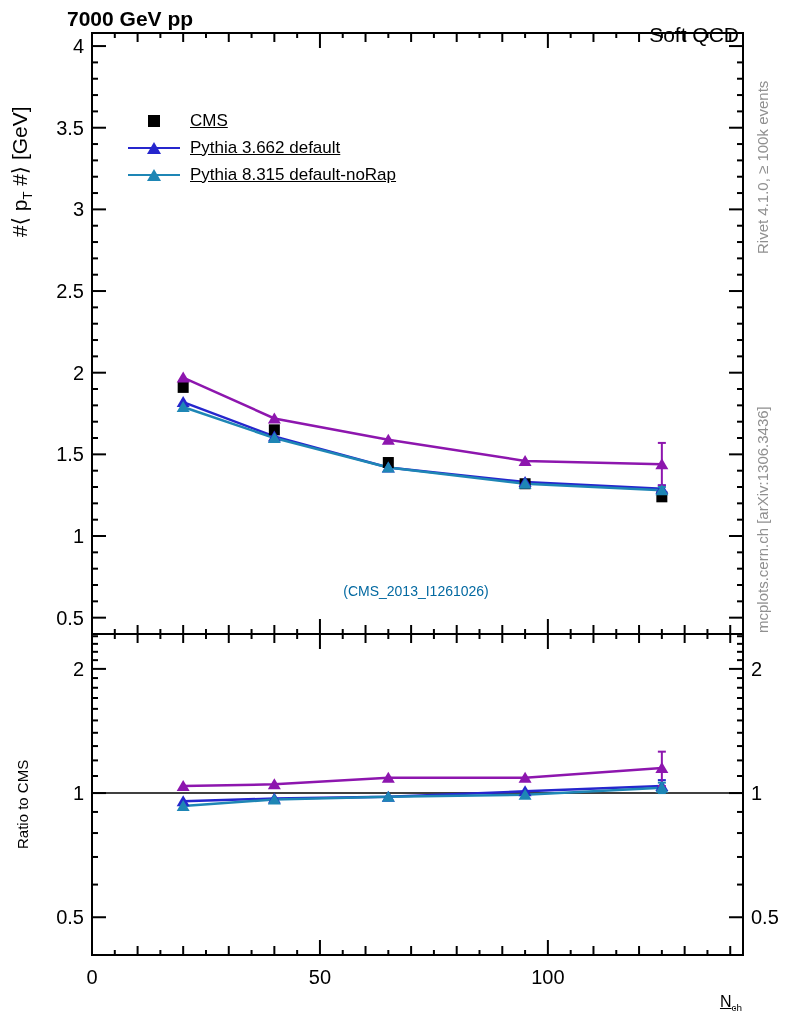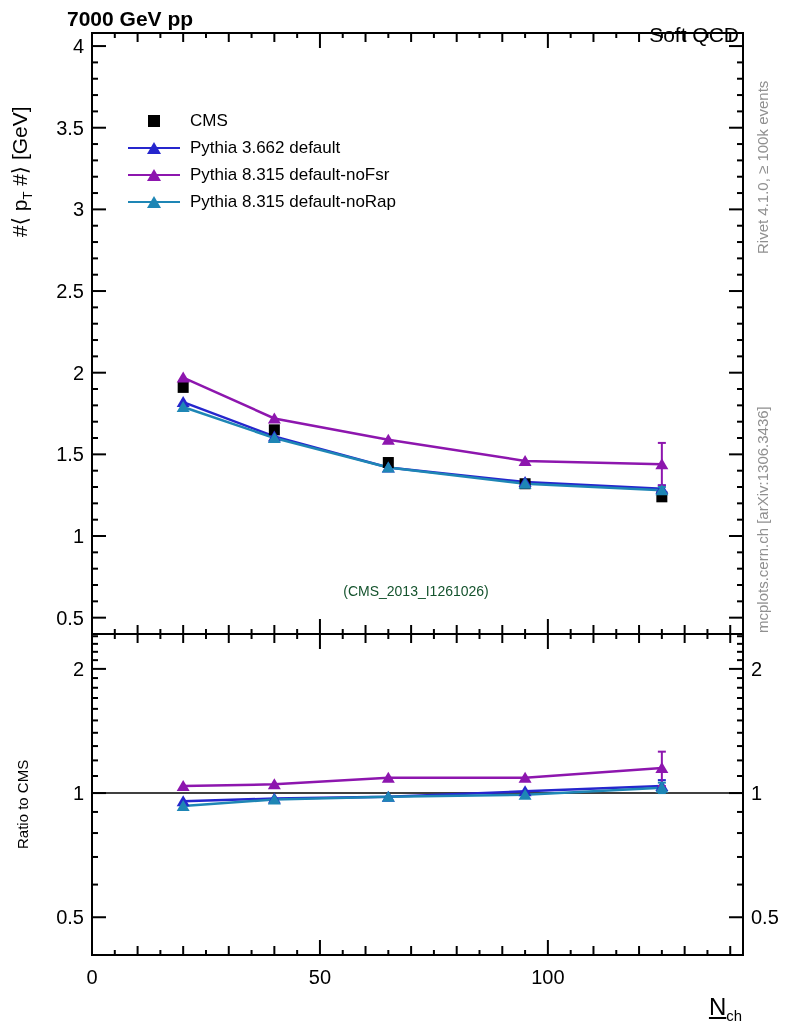--- a/index.html
+++ b/index.html
@@ -9,24 +9,24 @@
   .txt{position:absolute;white-space:nowrap;}
   .hdr-left{left:67px;top:7px;font-size:21px;font-weight:bold;}
   .hdr-right{right:47px;top:7px;font-size:21px;margin-top:16px;}
   .plot-title{left:80px;top:61px;width:640px;text-align:center;font-size:19px;}
   sub{font-size:0.62em;}
   .ylabel{left:8px;top:237px;font-size:21px;transform:rotate(-90deg);transform-origin:0 0;}
   .ratio-label{left:14px;top:849px;font-size:15px;transform:rotate(-90deg);transform-origin:0 0;}
   .side-note{color:#909090;font-size:15px;transform:rotate(-90deg);transform-origin:0 0;}
   .side-top{left:754px;top:254px;}
   .side-bottom{left:754px;top:633px;}
-  .watermark{left:266px;top:583px;width:300px;text-align:center;font-size:14px;color:#14532d;}
-  .xlabel{right:44px;top:993px;font-size:24px;text-decoration:underline;}
+  .watermark{left:266px;top:583px;width:300px;text-align:center;font-size:14px;color:#0369a1;}
+  .xlabel{right:44px;top:993px;font-size:16px;text-decoration:underline;}
   .legend{position:absolute;left:128px;top:107px;}
-  .legend-row{display:flex;align-items:center;height:27px;}
+  .legend-row{display:flex;align-items:center;height:27px;text-decoration:underline;}
   .lg-marker{position:relative;width:52px;height:14px;flex:0 0 52px;}
   .lg-line{position:absolute;left:0;top:6px;width:52px;height:2.5px;}
   .lg-tri{position:absolute;left:19px;top:1px;width:0;height:0;
           border-left:7px solid transparent;border-right:7px solid transparent;
           border-bottom:12px solid #000;}
   .lg-square{position:absolute;left:20px;top:1px;width:12px;height:12px;background:#000;}
   .legend-label{margin-left:10px;font-size:17px;}
 </style>
 </head>
 <body>
@@ -360,27 +360,20 @@
     </div>
     <div class="legend-row">
       <span class="lg-marker">
           <span class="lg-line" style="background: rgb(38, 38, 205);"></span>
           <span class="lg-tri" style="border-bottom-color: rgb(38, 38, 205);"></span>
         </span>
       <span class="legend-label">Pythia 3.662 default</span>
     </div>
     <div class="legend-row">
       <span class="lg-marker">
-          <span class="lg-line" style="background: rgb(141, 22, 174);"></span>
-          <span class="lg-tri" style="border-bottom-color: rgb(141, 22, 174);"></span>
-        </span>
-      <span class="legend-label">Pythia 8.315 default-noFsr</span>
-    </div>
-    <div class="legend-row">
-      <span class="lg-marker">
           <span class="lg-line" style="background: rgb(30, 134, 181);"></span>
           <span class="lg-tri" style="border-bottom-color: rgb(30, 134, 181);"></span>
         </span>
       <span class="legend-label">Pythia 8.315 default-noRap</span>
     </div>
   </div>
 
   <div class="txt watermark">(CMS_2013_I1261026)</div>
 
   <div class="txt side-note side-top">Rivet 4.1.0, ≥ 100k events</div>

